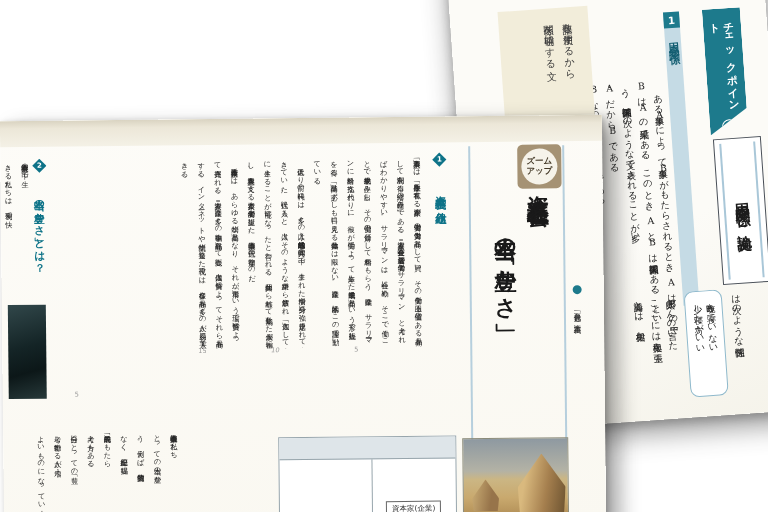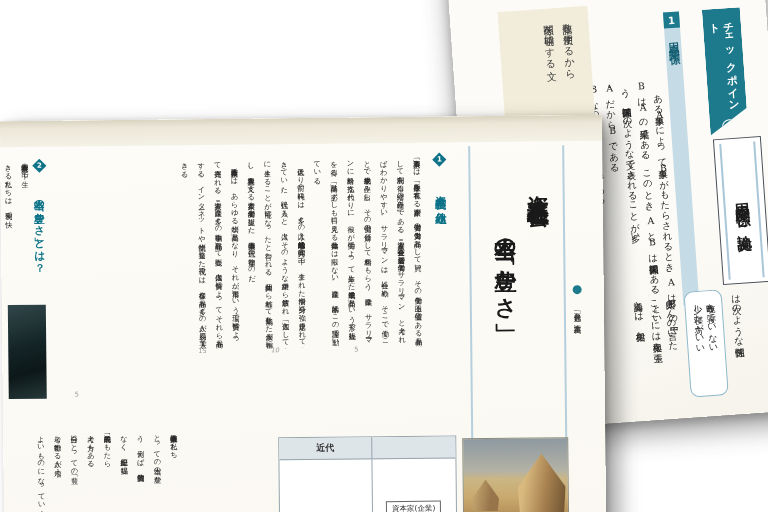--- a/index.html
+++ b/index.html
@@ -147,20 +147,26 @@
       <div>太郎さんの言いた</div>
       <div>ここには根拠を主張</div>
       <div>論拠とは、根拠か</div>
     </div>
   </div>
 
   <div class="page page-front">
 
     <div class="fp-topedge"></div>
 
+    <div class="fp-badge">
+      <div class="fp-badge-circle">
+        <span>ズーム</span>
+        <span>アップ</span>
+      </div>
+    </div>
 
     <div class="fp-rule fp-rule-r"></div>
     <div class="fp-rule fp-rule-l"></div>
 
     <div class="fp-title v">
       <div class="l1">資本主義社会と</div>
       <div class="l2">本当の「豊かさ」</div>
     </div>
 
     <div class="fp-note v">
@@ -202,21 +208,20 @@
       <div>なく、上田紀行が提唱</div>
       <div>「内的成長」をもたら</div>
       <div>考え方もある。</div>
       <div>自分にとっての「豊</div>
       <div>考し行動する人が増え</div>
       <div>よいものになっていく</div>
     </div>
 
     <div class="fp-table">
       <div class="fp-th">
-        <span>近代</span>
       </div>
       <div class="fp-tb">
         <div class="mid"></div>
         <span class="fp-cellbox">資本家(企業)</span>
       </div>
     </div>
 
     <div class="fp-paint">
       <div class="stack-big"></div>
       <div class="stack-small"></div>

